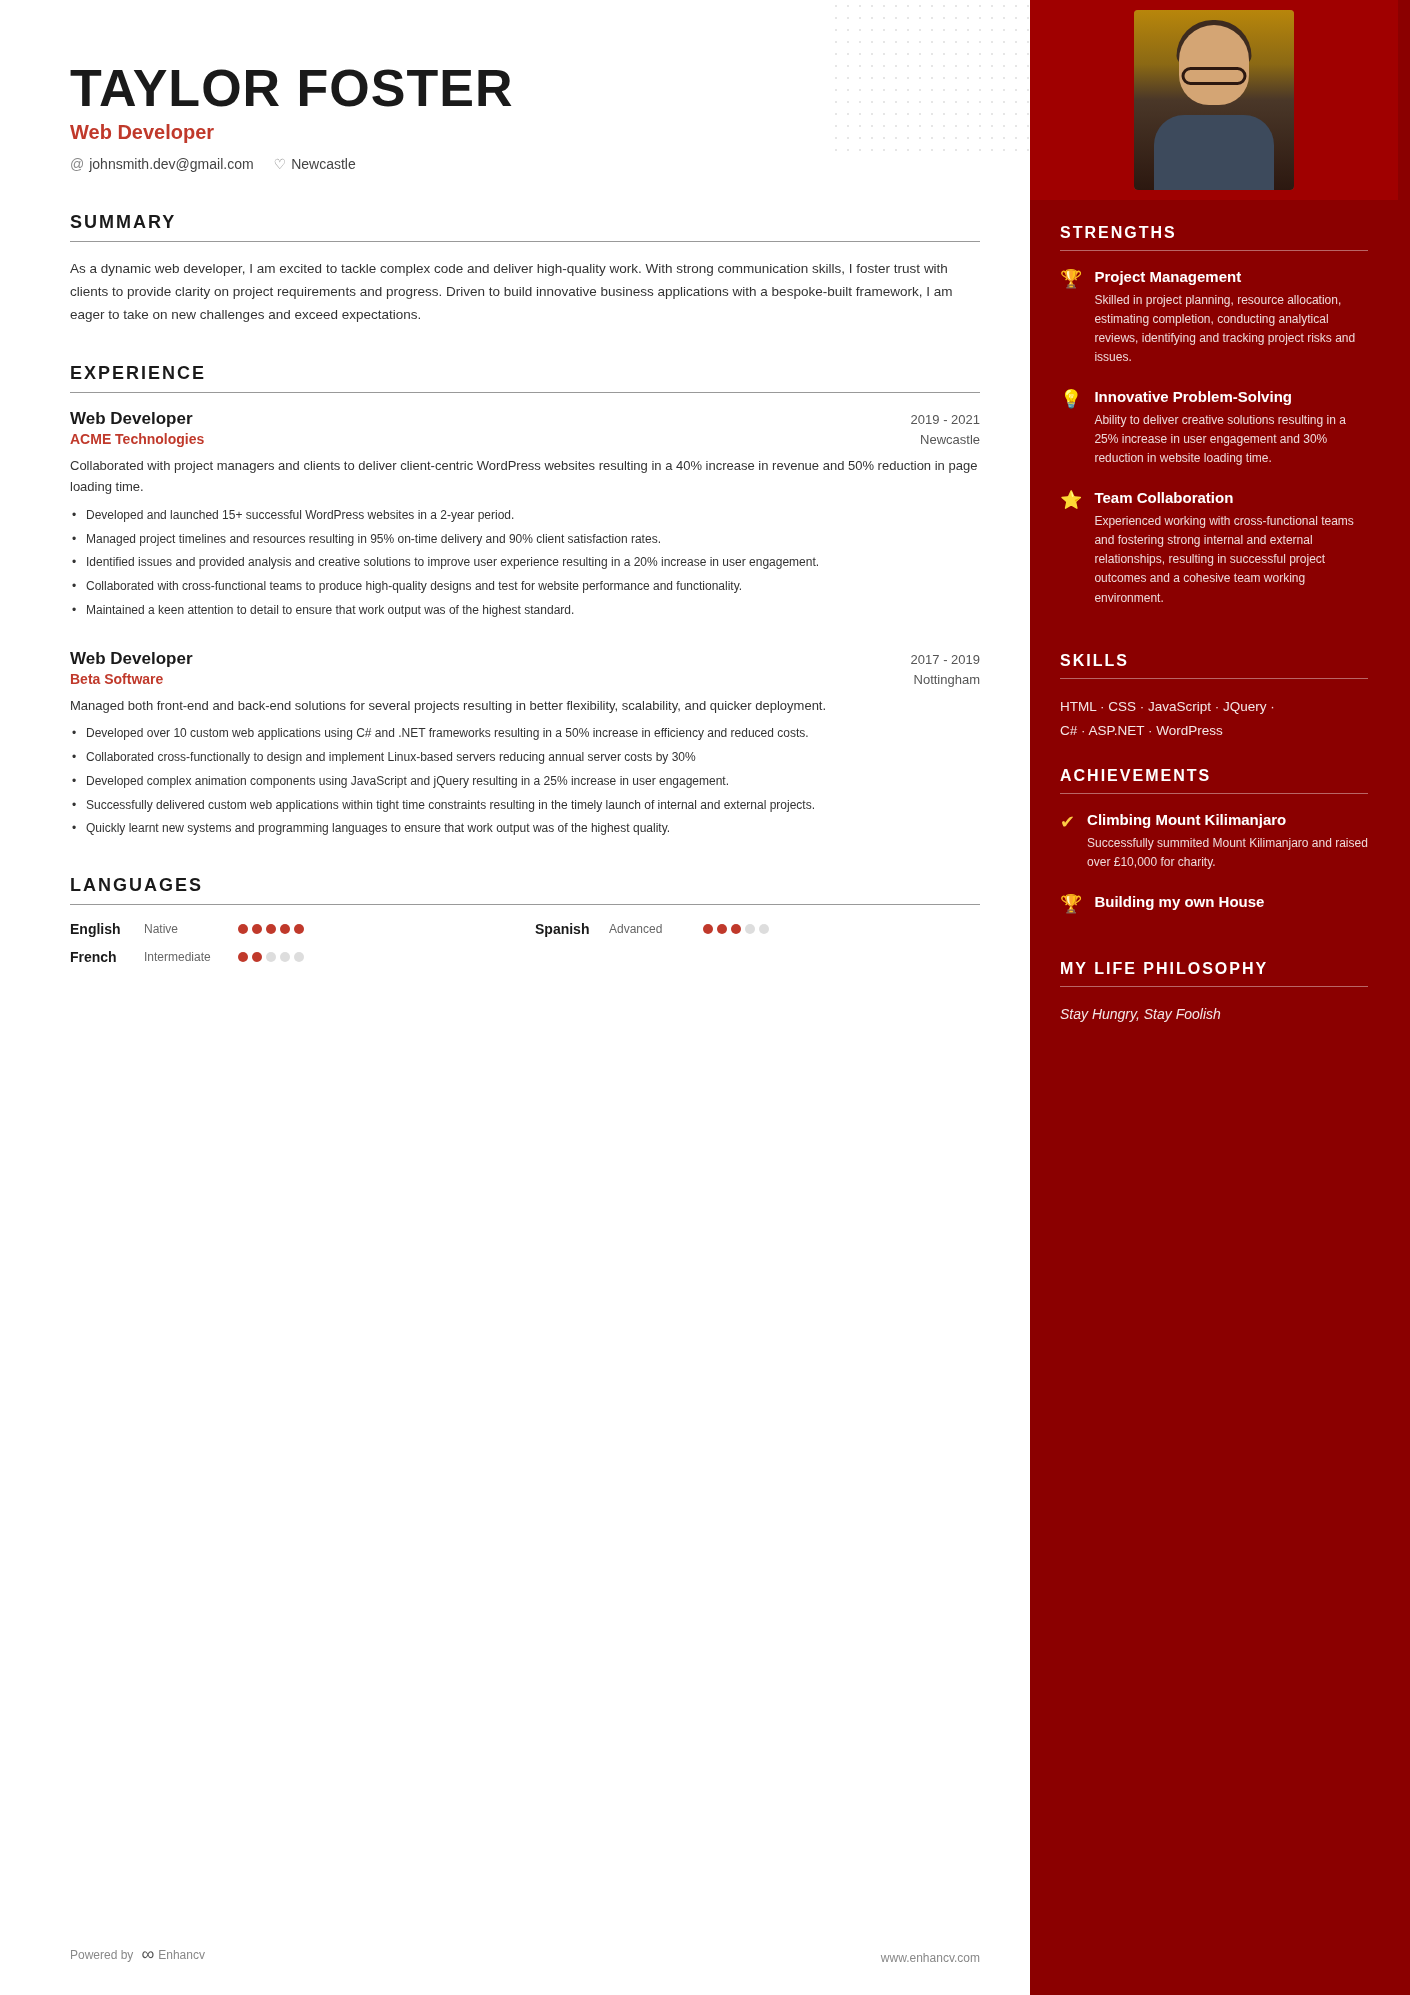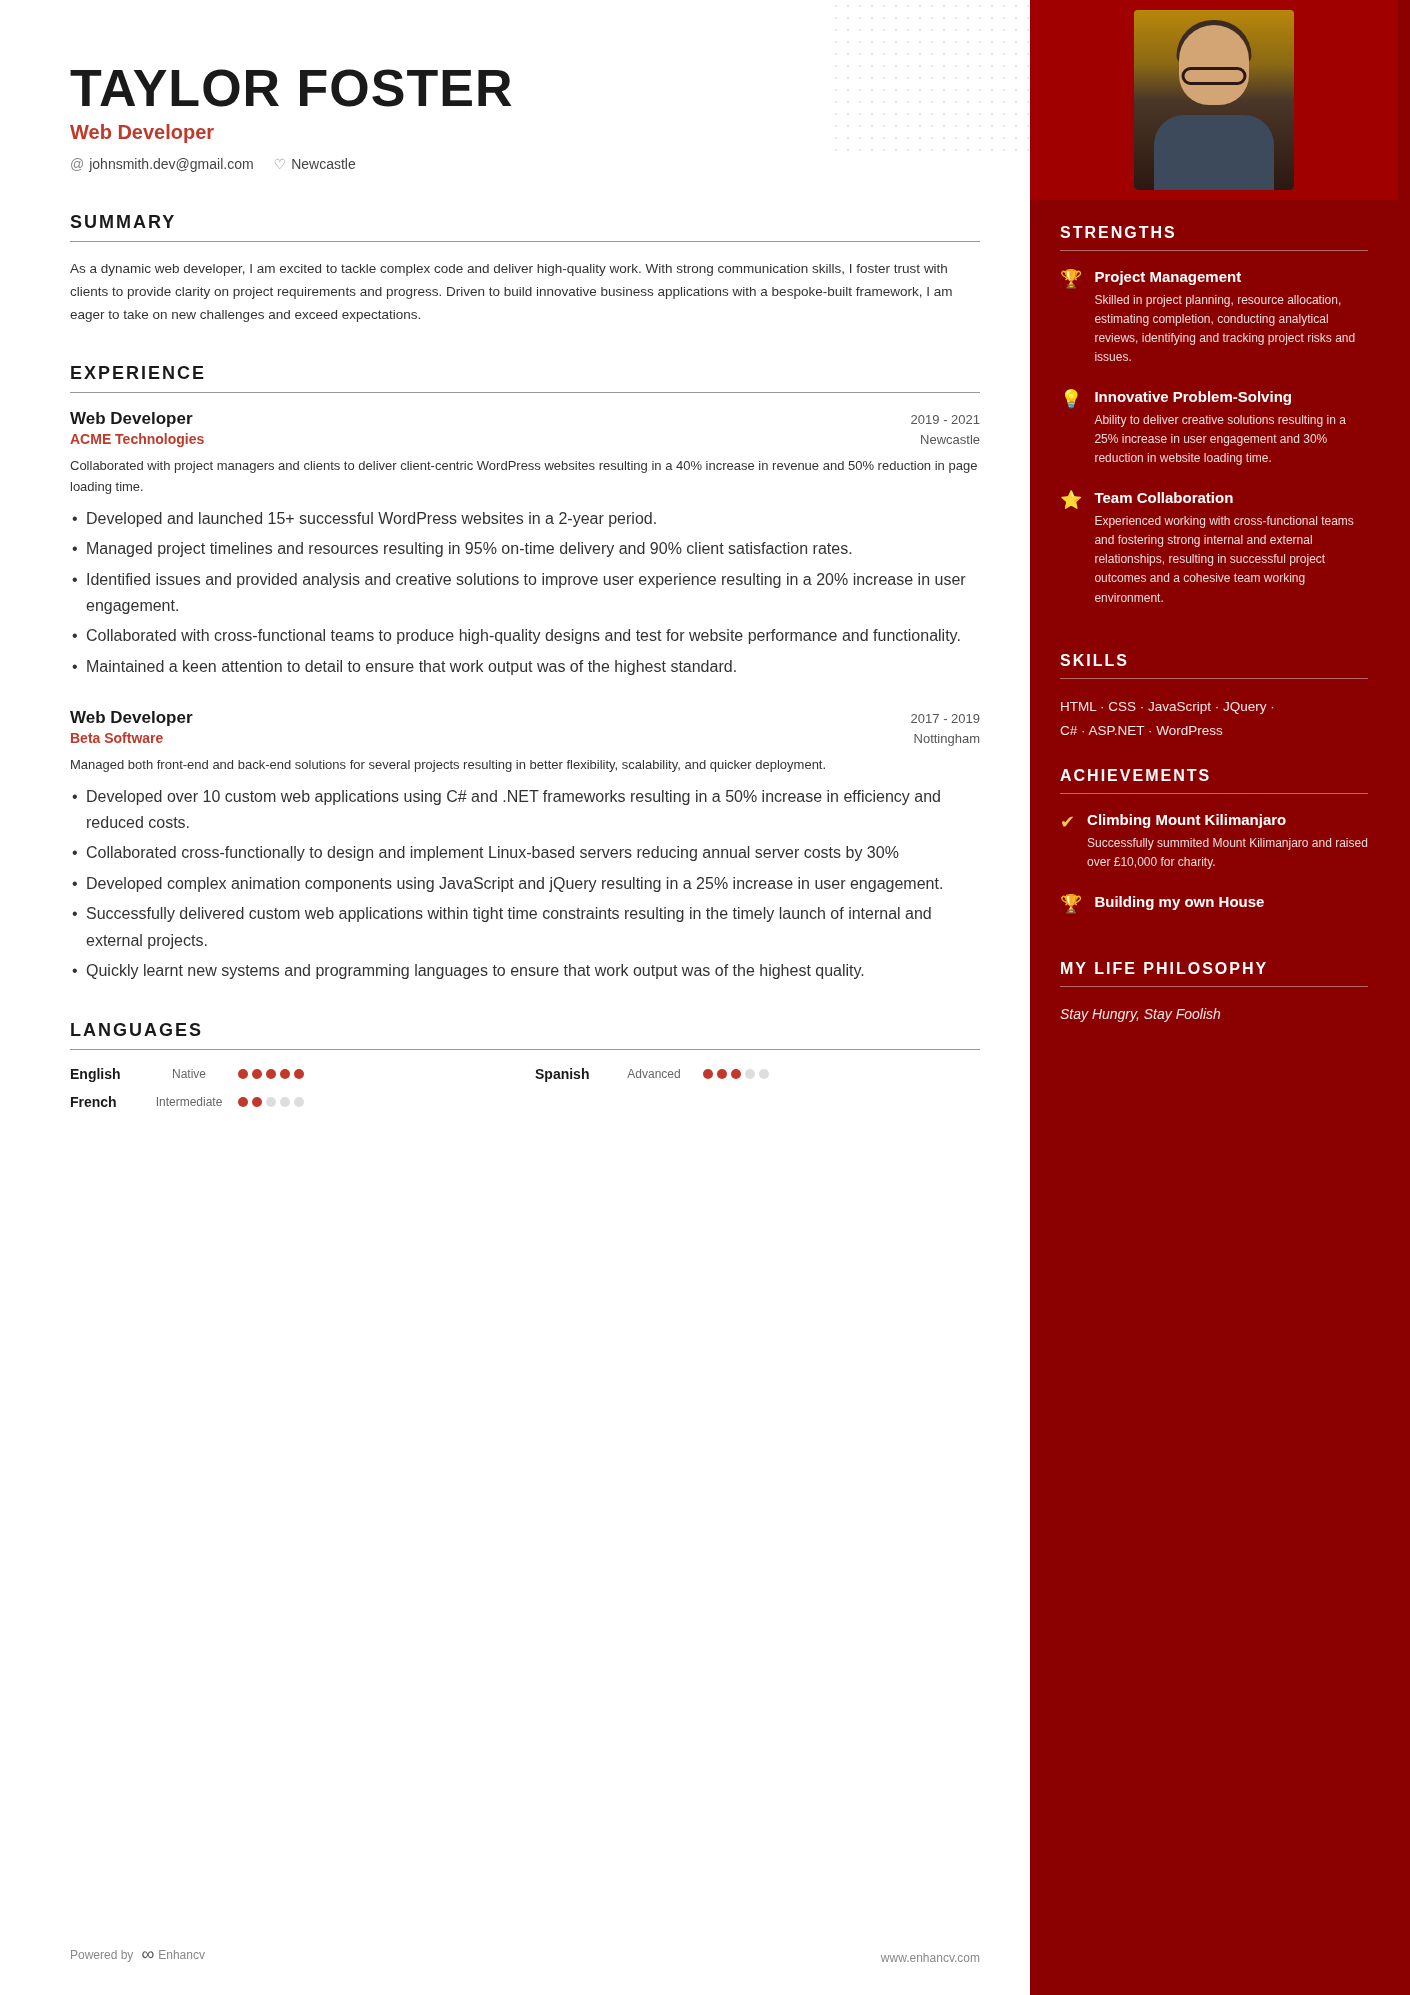--- a/index.html
+++ b/index.html
@@ -131,21 +131,21 @@
       font-size: 13px;
       color: #333;
       line-height: 1.65;
       margin-bottom: 8px;
     }
     .exp-bullets {
       list-style: none;
       padding-left: 0;
     }
     .exp-bullets li {
-      font-size: 16px;
+      font-size: 12px;
       color: #333;
       line-height: 1.65;
       padding-left: 16px;
       position: relative;
       margin-bottom: 4px;
     }
     .exp-bullets li::before {
       content: '•';
       position: absolute;
       left: 2px;
@@ -166,21 +166,20 @@
     .lang-name {
       font-size: 14px;
       font-weight: 600;
       color: #1a1a1a;
       min-width: 70px;
     }
     .lang-level {
       font-size: 12px;
       color: #666;
       min-width: 90px;
-      text-align: center;
     }
     .lang-dots {
       display: flex;
       gap: 4px;
     }
     .dot {
       width: 10px;
       height: 10px;
       border-radius: 50%;
     }

